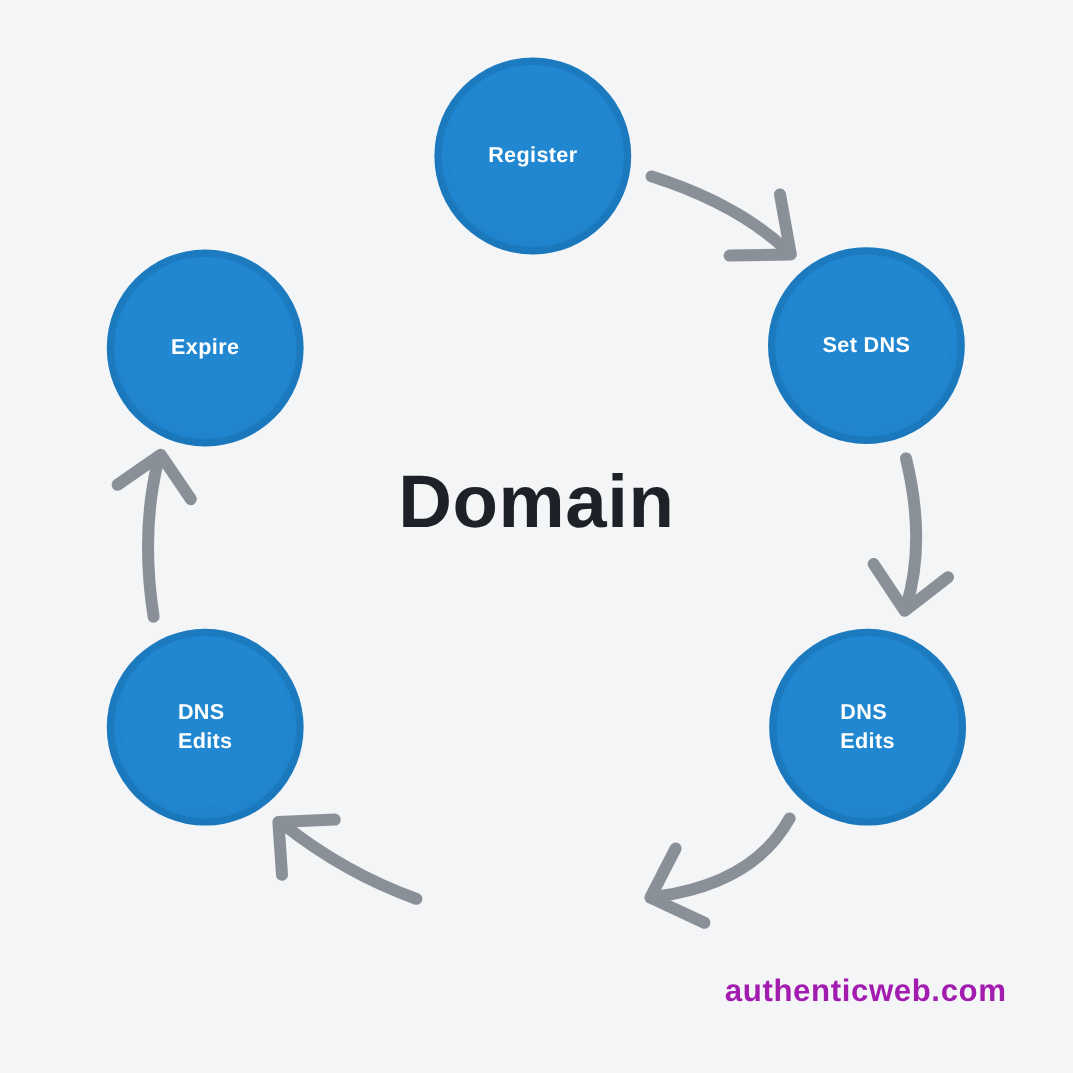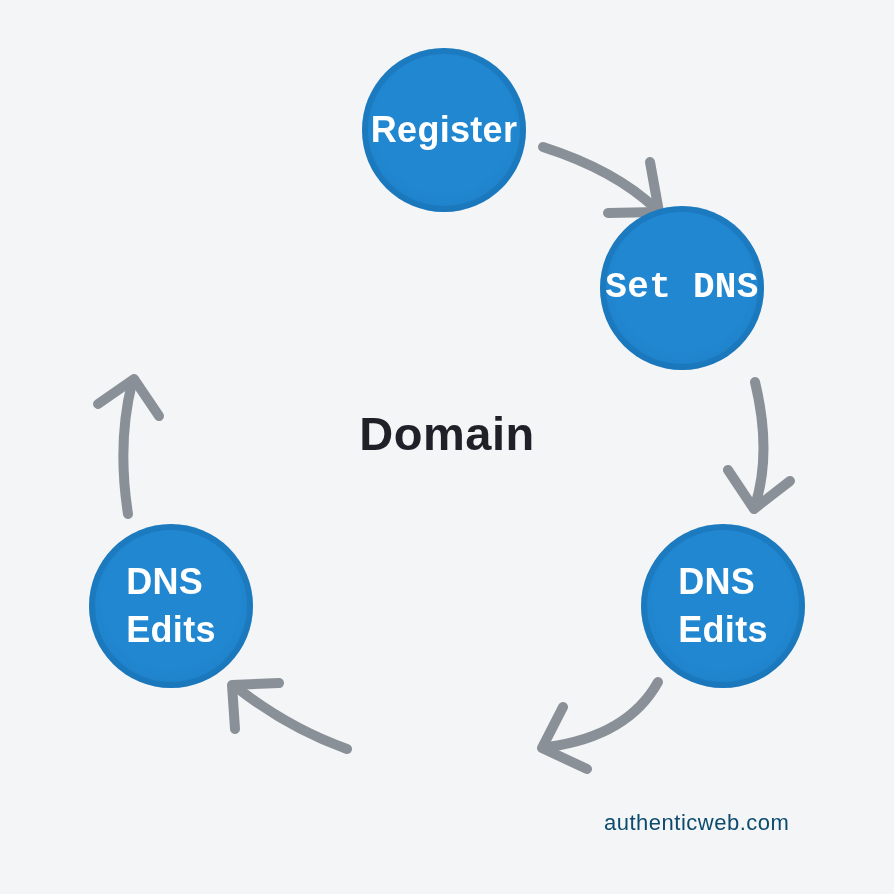--- a/index.html
+++ b/index.html
@@ -35,53 +35,52 @@
     border-radius: 50%;
     background: #2187d0;
     box-shadow: inset 0 0 0 6px rgba(9, 74, 128, 0.18),
                 inset 0 -6px 14px rgba(9, 74, 128, 0.10);
     display: flex;
     align-items: center;
     justify-content: center;
   }
   .node .label {
     color: #ffffff;
-    font-size: 36px;
+    font-size: 18px;
     font-weight: bold;
     line-height: 1.32;
     text-align: left;
     letter-spacing: 0.3px;
   }
   .node .label div:empty { display: none; }
   .node-register        { left: 362px; top:  48px; }
-  .node-set-dns         { left: 600px; top: 206px; font-family: Liberation Mono, monospace; }
+  .node-set-dns         { left: 640px; top: 206px; }
   .node-dns-edits-right { left: 641px; top: 524px; }
   .node-zone-audits     { left: 364px; top: 681px; }
   .node-dns-edits-left  { left:  89px; top: 524px; }
   .node-expire          { left:  89px; top: 208px; }
   .title {
     position: absolute;
     left: 0;
     top: 378px;
     width: 894px;
     text-align: center;
     color: #1e2127;
-    font-size: 47px;
+    font-size: 62px;
     font-weight: bold;
     line-height: 1.33;
     letter-spacing: 0.5px;
-    margin-top: 25px;
   }
   .watermark {
     position: absolute;
     left: 604px;
     top: 810px;
-    color: #0c4a6e;
-    font-size: 22px;
-    font-weight: normal;
+    color: #a21caf;
+    font-size: 26px;
+    font-weight: bold;
     letter-spacing: 0.5px;
   }
 </style>
 </head>
 <body>
 
 <div class="canvas">
 
   <svg class="arrows" viewBox="0 0 894 894" aria-hidden="true">
     <g>
@@ -128,20 +127,26 @@
   </div>
 
 
   <div class="node node-dns-edits-left">
     <div class="label">
       <div>DNS</div>
       <div>Edits</div>
     </div>
   </div>
 
+  <div class="node node-expire">
+    <div class="label">
+      <div>Expire</div>
+
+    </div>
+  </div>
 
   <div class="title">
     <div>Domain</div>
   </div>
 
   <div class="watermark">authenticweb.com</div>
 
 </div>
 
 </body></html>

